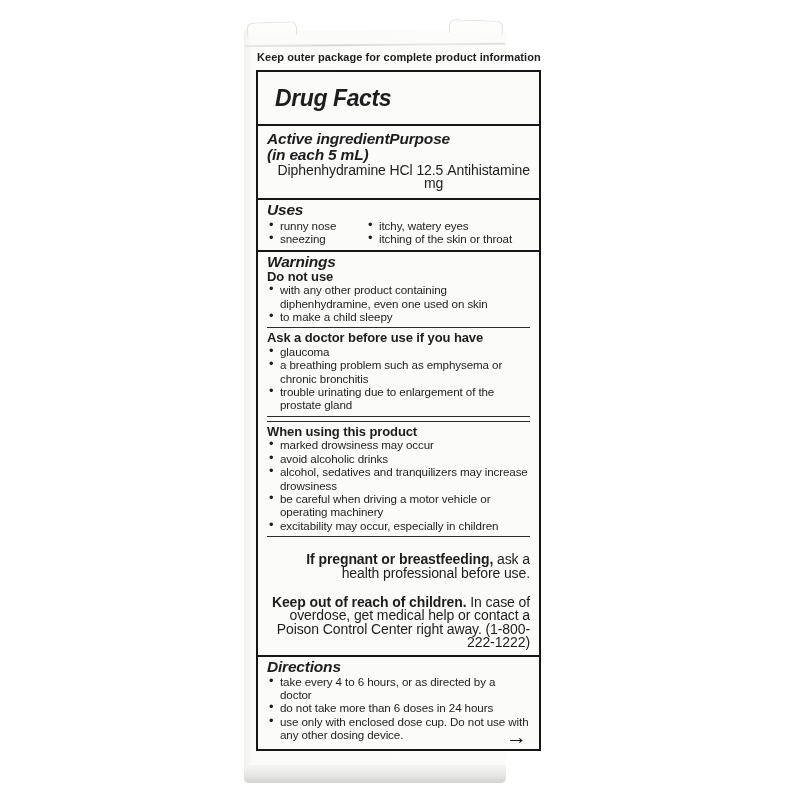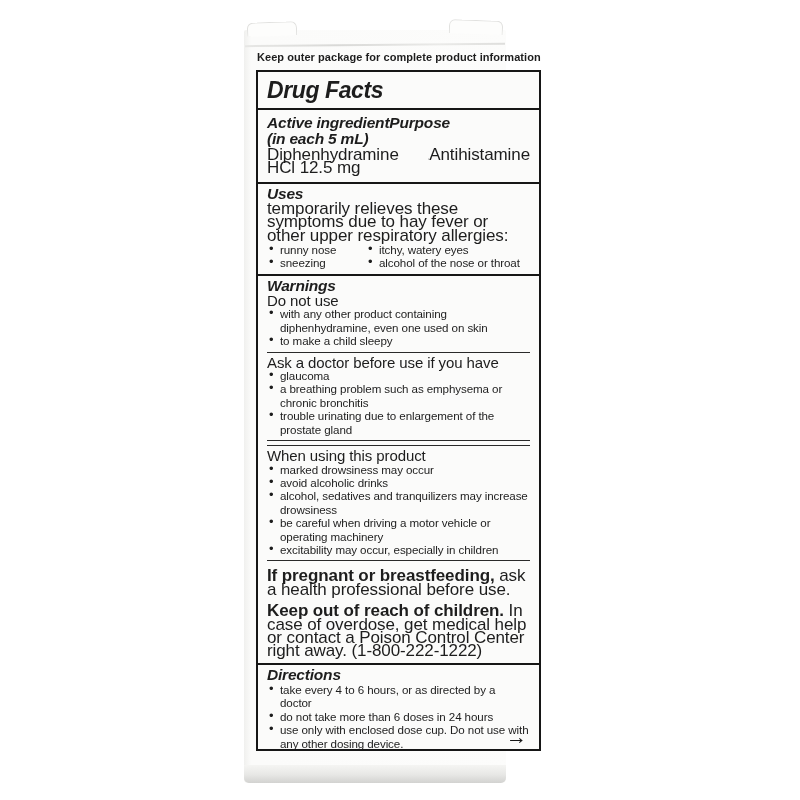--- a/index.html
+++ b/index.html
@@ -28,37 +28,37 @@
   .flap-tab.right{right:3px;top:-10px;width:52px;transform:rotate(2deg);}
   .keep-note{
     position:absolute;top:21px;left:13px;right:6px;
     font-size:11px;font-weight:bold;letter-spacing:0.05px;white-space:nowrap;
   }
   .panel{
     position:absolute;left:12px;top:40px;width:285px;height:681px;
     border:2px solid #161616;background:#fbfbfa;box-sizing:border-box;
   }
   .df-title{
-    margin:0;padding:5px 9px 4px;
+    margin:8px;padding:5px 9px 4px;
     font-size:23px;font-weight:bold;font-style:italic;letter-spacing:-0.4px;
   }
   .rule{height:2px;background:#161616;margin:0;}
   .rule.thin{height:1px;background:#2a2a2a;margin:4px 0 3px;}
   .sect{padding:2px 9px 4px;}
   .h2{font-size:15.5px;font-weight:bold;font-style:italic;letter-spacing:-0.2px;line-height:16px;}
-  .body{font-size:17px;line-height:13.4px;letter-spacing:-0.1px;}
+  .body{font-size:14px;line-height:13.4px;letter-spacing:-0.1px;text-align:right;}
   .bold{font-weight:bold;}
   .ai-row{display:flex;align-items:flex-start;padding-top:3px;}
   .ing-row{display:flex;align-items:baseline;padding:1px 0 3px;}
   .ing-row .dots{flex:1;overflow:hidden;white-space:nowrap;padding:0 2px;letter-spacing:1px;}
   .two-col{display:grid;grid-template-columns:95px 1fr;column-gap:4px;padding-top:1px;}
   .bullet{position:relative;padding-left:13px;font-size:11.6px;line-height:13.4px;letter-spacing:-0.1px;}
   .bullet::before{content:"\2022";position:absolute;left:2px;top:-1px;font-size:13px;}
-  .subhead{font-size:15px;font-weight:normal;line-height:13.5px;letter-spacing:-0.1px;}
-  .mixed{margin:8px 0 1px;}
+  .subhead{font-size:13px;font-weight:bold;line-height:13.5px;letter-spacing:-0.1px;}
+  .mixed{margin:16px 0 1px;}
   .arrow{
     position:absolute;right:12px;bottom:2px;
     font-size:21px;line-height:21px;color:#161616;font-weight:normal;
   }
   .box-bottom{
     position:absolute;left:0;right:0;bottom:0;height:18px;
     background:linear-gradient(180deg,#f5f5f3 0%,#e7e7e5 55%,#d2d2d0 100%);
     border-radius:0 0 5px 5px;
   }
 </style>
@@ -87,26 +87,25 @@
       <div class="ing-row body">
         <span>Diphenhydramine HCl 12.5 mg</span>
         <span class="dots">.........</span>
         <span>Antihistamine</span>
       </div>
     </div>
     <div class="rule"></div>
 
     <div class="sect">
       <div class="h2">Uses</div>
-      <div class="body">temporarily relieves these symptoms due to hay fever or other upper respiratory allergies:</div>
       <div class="two-col">
         <div class="bullet">runny nose</div>
         <div class="bullet">itchy, watery eyes</div>
         <div class="bullet">sneezing</div>
-        <div class="bullet">alcohol of the nose or throat</div>
+        <div class="bullet">itching of the skin or throat</div>
       </div>
     </div>
     <div class="rule"></div>
 
     <div class="sect">
       <div class="h2">Warnings</div>
 
       <div>
         <div class="subhead">Do not use</div>
         <div class="bullet">with any other product containing diphenhydramine, even one used on skin</div>

